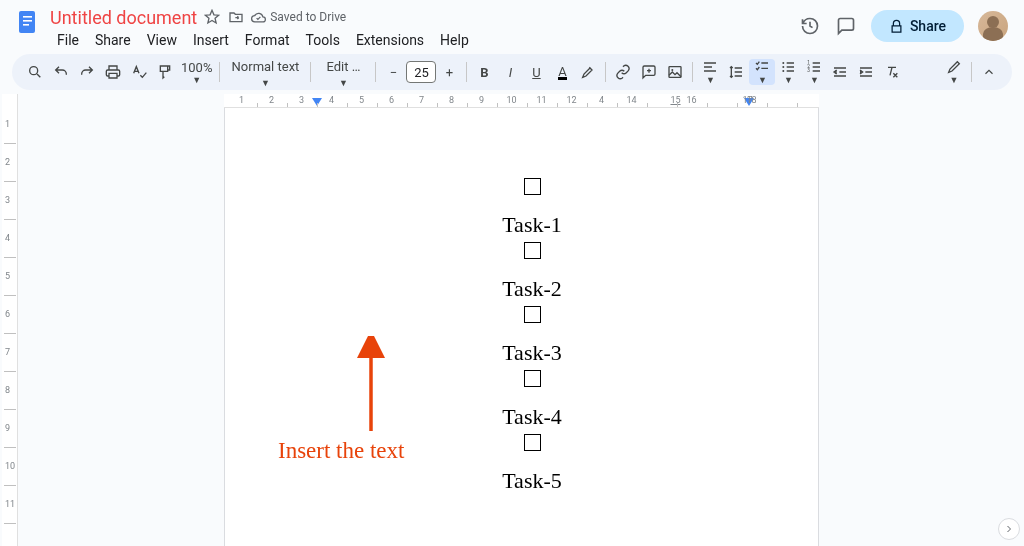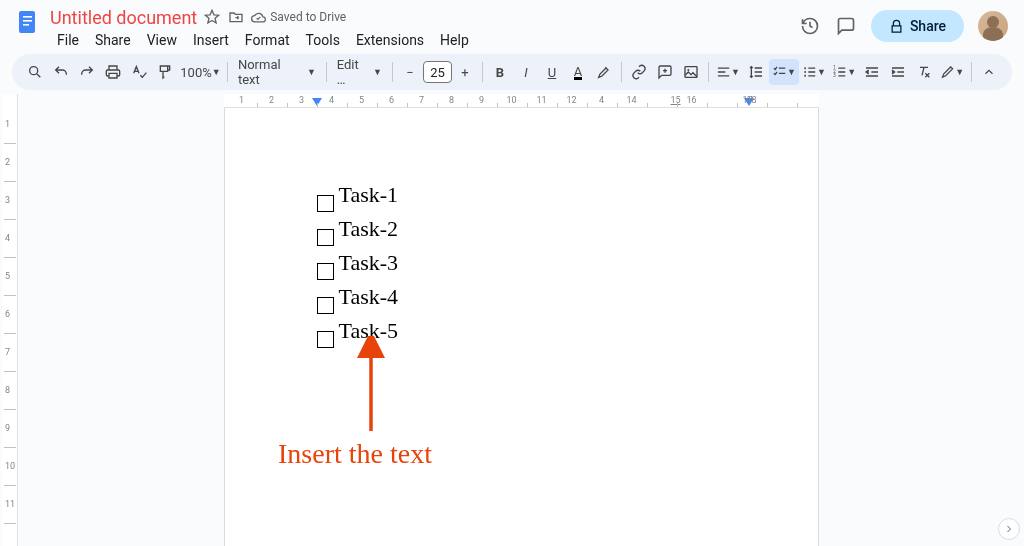--- a/index.html
+++ b/index.html
@@ -15,49 +15,49 @@
   .menu-row { display: flex; gap: 2px; margin-top: 2px; }
   .menu-item { font-size: 14px; color: #202124; padding: 2px 7px; border-radius: 4px; cursor: pointer; }
   .header-right { display: flex; align-items: center; gap: 14px; padding-right: 6px; padding-top: 4px; }
   .header-icon { width: 22px; height: 22px; color: #5f6368; fill: #5f6368; cursor: pointer; display: flex; align-items: center; justify-content: center; }
   .share-btn { background: #c2e7ff; border-radius: 20px; padding: 8px 18px; font-size: 14px; font-weight: 500; color: #001d35; cursor: pointer; display: flex; align-items: center; gap: 6px; text-align: right; }
   .avatar { width: 30px; height: 30px; border-radius: 50%; background: linear-gradient(135deg,#d7b899,#c9a47e); cursor: pointer; position:relative; overflow:hidden; }
   .avatar::after{content:"";position:absolute;width:12px;height:12px;background:#8c6f54;border-radius:50%;top:5px;left:9px;}
   .avatar::before{content:"";position:absolute;width:20px;height:14px;background:#8c6f54;border-radius:50% 50% 0 0;top:16px;left:5px;}
   
   .toolbar { display: flex; align-items: center; background: #edf2fa; border-radius: 24px; margin: 2px 12px 6px 12px; padding: 2px 10px; height: 36px; gap: 0; }
-  .tbtn { min-width: 26px; height: 26px; display: flex; align-items: center; justify-content: center; border-radius: 4px; cursor: pointer; color: #444746; fill: #444746; padding: 0 3px; }
+  .tbtn { min-width: 26px; height: 26px; display: flex; align-items: center; justify-content: center; border-radius: 4px; cursor: pointer; color: #444746; fill: #444746; padding: 0 3px; flex-direction: column; }
   .tbtn.active { background: #d3e3fd; }
   .tsep { width: 1px; height: 20px; background: #c7c7c7; margin: 0 4px; }
   .zoom-label { font-size: 13px; color: #444746; }
   .style-select { font-size: 13px; color: #444746; padding: 0 6px; min-width: 82px; display:flex; align-items:center; justify-content:flex-start; gap:4px;}
   .font-select { font-size: 13px; color: #444746; padding: 0 6px; min-width: 56px; display:flex; align-items:center; justify-content:space-between; gap:4px;}
   .fontsize-box { width: 30px; height: 22px; border: 1px solid #747775; border-radius: 4px; font-size: 13px; text-align: center; display: flex; align-items: center; justify-content: center; background:#fff; }
   .toolbar-spacer { flex: 1; }
   .caret { font-size: 9px; color: #444746; }
   
   .workarea { position: absolute; top: 94px; bottom: 0; left: 0; right: 0; display: flex; background: #f9fbfd; }
   .v-ruler { width: 16px; background: #fff; border-right: 1px solid #e0e0e0; position: relative; margin-left: 2px; }
   .v-ruler .tick { position: absolute; left: 2px; width: 12px; border-top: 1px solid #c0c0c0; }
   .v-ruler .num { position: absolute; left: 3px; font-size: 9px; color: #80868b; transform: translateY(-50%); }
   .doc-scroll { flex: 1; position: relative; overflow: hidden; }
   .h-ruler { height: 14px; margin: 0 auto; width: 595px; background: #fff; border-bottom: 1px solid #e0e0e0; position: relative; }
   .h-ruler .num { position: absolute; top: 1px; font-size: 9px; color: #80868b; transform: translateX(-50%); }
   .h-ruler .tick { position:absolute; top:9px; width:1px; height:4px; background:#c0c0c0;}
   .h-ruler .mwrap{position:absolute;top:2px;}
   .page { width: 595px; min-height: 440px; background: #fff; margin: 0 auto; position: relative; border:1px solid #dadce0; border-top:none; }
   .content { padding: 70px 70px; font-family: 'Times New Roman', serif; font-size: 22px; color: #000; }
-  .chk-item { display: flex; align-items: flex-end; gap: 5px; line-height: 1.55; padding-left: 22px;}
+  .chk-item { display: flex; align-items: center; gap: 13px; line-height: 1.55; padding-left: 22px; flex-direction: column;}
   .chk-box { width: 17px; height: 17px; border: 1.6px solid #000; display: inline-block; }
   
   .outline-pane { position: absolute; left: 30px; top: 118px; }
   .outline-btn { width: 22px; height: 18px; cursor: pointer; color:#5f6368;}
   
   .annotation-arrow { position: absolute; left: 356px; top: 336px; pointer-events:none;}
-  .annotation-text { position: absolute; left: 278px; top: 438px; font-family: 'Comic Sans MS','Segoe Script',cursive; font-size: 28px; color: #e8430a; font-weight:500; pointer-events:none;}
+  .annotation-text { position: absolute; left: 278px; top: 438px; font-family: 'Comic Sans MS','Segoe Script',cursive; font-size: 23px; color: #e8430a; font-weight:500; pointer-events:none;}
   
   .br-fab { position:absolute; right:4px; bottom:6px; width:22px; height:22px; background:#fff; border:1px solid #dadce0; border-radius:50%; display:flex;align-items:center;justify-content:center; color:#5f6368; cursor:pointer;}
   
   .mode-btn{display:flex;align-items:center;justify-content:center;}
 </style>
 </head>
 <body>
 
 <div class="header">
   <div class="logo">

